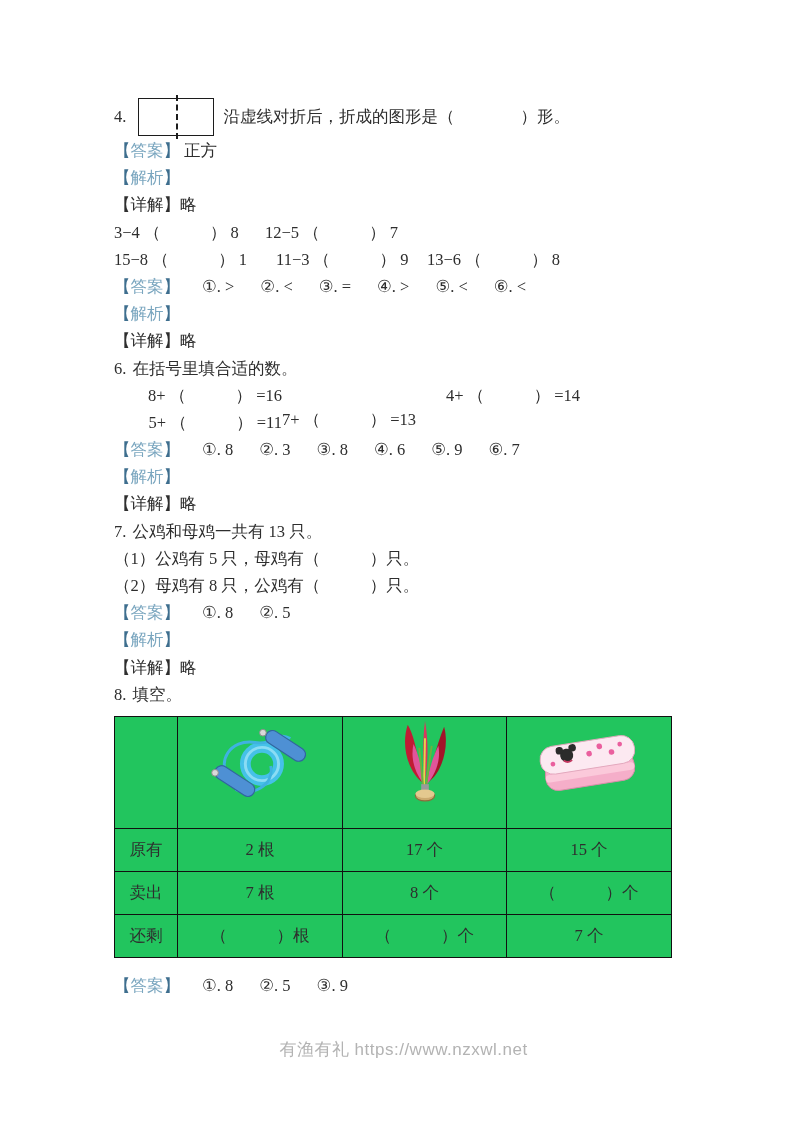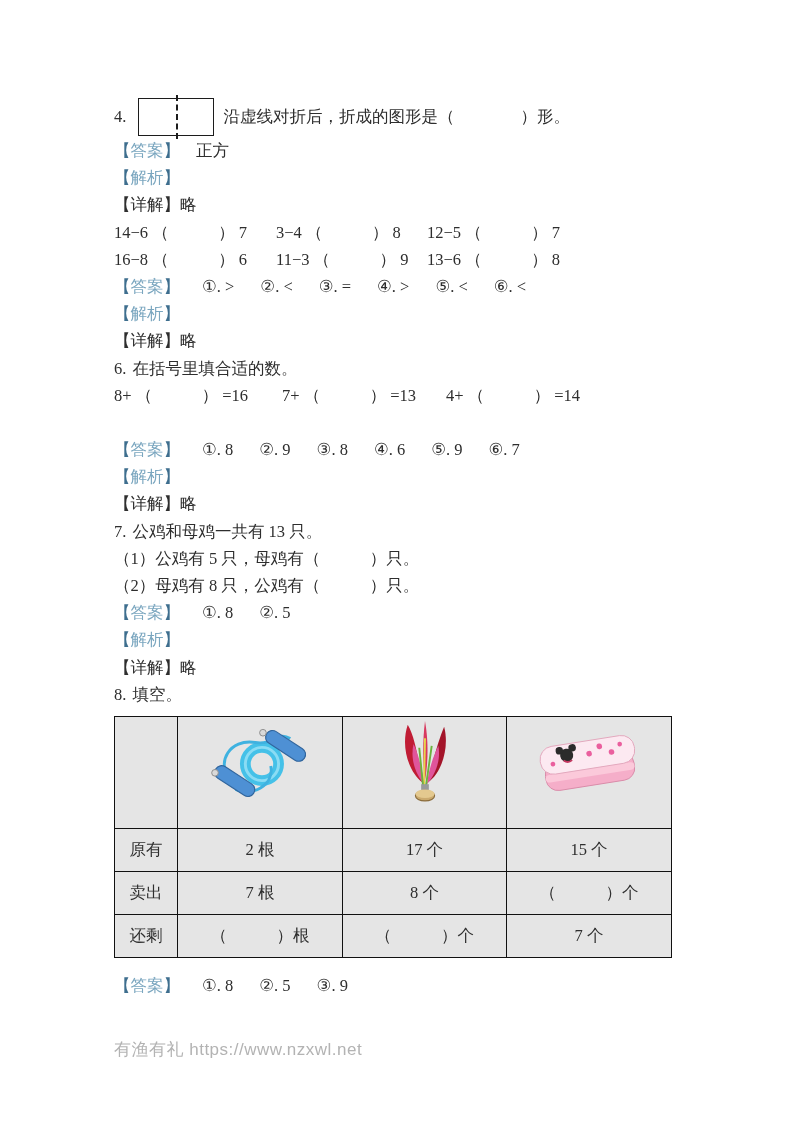--- a/index.html
+++ b/index.html
@@ -17,42 +17,42 @@
     position:relative;margin:0 9px 0 6px;background:#fff;flex:0 0 auto;
   }
   .fold-box .dash{
     position:absolute;left:50%;top:-4px;bottom:-4px;width:0;
     border-left:2px dashed #1c1c1c;
   }
   .lab{white-space:nowrap;font-family:Liberation Mono, monospace;}
   .lab .br{color:#3e6e8e;}
   .lab .in{color:#7aa6bf;}
   .lab.black .br,.lab.black .in{color:#2e2e2e;}
-  .ans-val{margin-left:16px;}
+  .ans-val{margin-left:4px;}
   .ans-items{display:inline-flex;gap:26px;margin-left:22px;}
   .expr-row{display:flex;}
   .expr-row .c1{width:162px;flex:0 0 auto;}
   .expr-row .c2{width:151px;flex:0 0 auto;}
-  .expr-row.q6w .c1{width:168px;}
-  .expr-row.q6w .c2{width:164px;}
+  .expr-row.q6w .c1{width:168px;text-align:right;}
+  .expr-row.q6w .c2{width:164px;margin-top:24px;}
   table.fill{
     border-collapse:collapse;margin-top:8px;width:553px;table-layout:fixed;
   }
   table.fill td{
     border:1.4px solid #111;text-align:center;vertical-align:middle;
-    font-size:16.5px;padding:0;background:#e5e5e5;
+    font-size:16.5px;padding:0;background:#22c55e;
   }
   tr.imgrow td{height:111px;}
   tr.datarow td{height:42px;}
   td.lblcol{width:62px;}
   td.c-a{width:164px;}  td.c-b{width:163px;}  td.c-c{width:164px;}
   .cellimg{display:flex;align-items:center;justify-content:center;height:100%;padding-bottom:14px;box-sizing:border-box;}
   .q8-ans{margin-top:14px;}
   .footer{
-    margin-top:39px;
+    margin-top:39px;text-align:center;
     font-family:"Liberation Sans","DejaVu Sans",sans-serif;
     font-size:17px;color:#b3b3b3;letter-spacing:0.5px;
   }
 </style>
 </head>
 <body>
 
 <div class="page">
 
   <div class="q4-line">
@@ -66,26 +66,25 @@
     <span class="lab"><span class="br">【</span><span class="in">答案</span><span class="br">】</span></span><span class="ans-val">正方</span>
   </div>
   <div class="line">
     <span class="lab"><span class="br">【</span><span class="in">解析</span><span class="br">】</span></span>
   </div>
   <div class="line">
     <span class="lab black"><span class="br">【</span><span class="in">详解</span><span class="br">】</span></span><span>略</span>
   </div>
 
   <div class="line expr-row">
-    <span class="c1">14−6 （　　　） 7</span>
     <span class="c2">3−4 （　　　） 8</span>
     <span class="c3">12−5 （　　　） 7</span>
   </div>
   <div class="line expr-row">
-    <span class="c1">16−8 （　　　） 6</span>
+    <span class="c1">15−8 （　　　） 1</span>
     <span class="c2">11−3 （　　　） 9</span>
     <span class="c3">13−6 （　　　） 8</span>
   </div>
   <div class="line">
     <span class="lab"><span class="br">【</span><span class="in">答案</span><span class="br">】</span></span><span class="ans-items">
         <span>①. &gt;</span>
         <span>②. &lt;</span>
         <span>③. =</span>
         <span>④. &gt;</span>
         <span>⑤. &lt;</span>
@@ -101,25 +100,26 @@
 
   <div class="line">
     <span class="qnum">6.</span><span>在括号里填合适的数。</span>
   </div>
   <div class="line expr-row q6w">
     <span class="c1">8+ （　　　） =16</span>
     <span class="c2">7+ （　　　） =13</span>
     <span class="c3">4+ （　　　） =14</span>
   </div>
   <div class="line expr-row q6w">
+    <span class="c1">5+ （　　　） =11</span>
   </div>
   <div class="line">
     <span class="lab"><span class="br">【</span><span class="in">答案</span><span class="br">】</span></span><span class="ans-items">
         <span>①. 8</span>
-        <span>②. 9</span>
+        <span>②. 3</span>
         <span>③. 8</span>
         <span>④. 6</span>
         <span>⑤. 9</span>
         <span>⑥. 7</span>
       </span>
   </div>
   <div class="line">
     <span class="lab"><span class="br">【</span><span class="in">解析</span><span class="br">】</span></span>
   </div>
   <div class="line">

